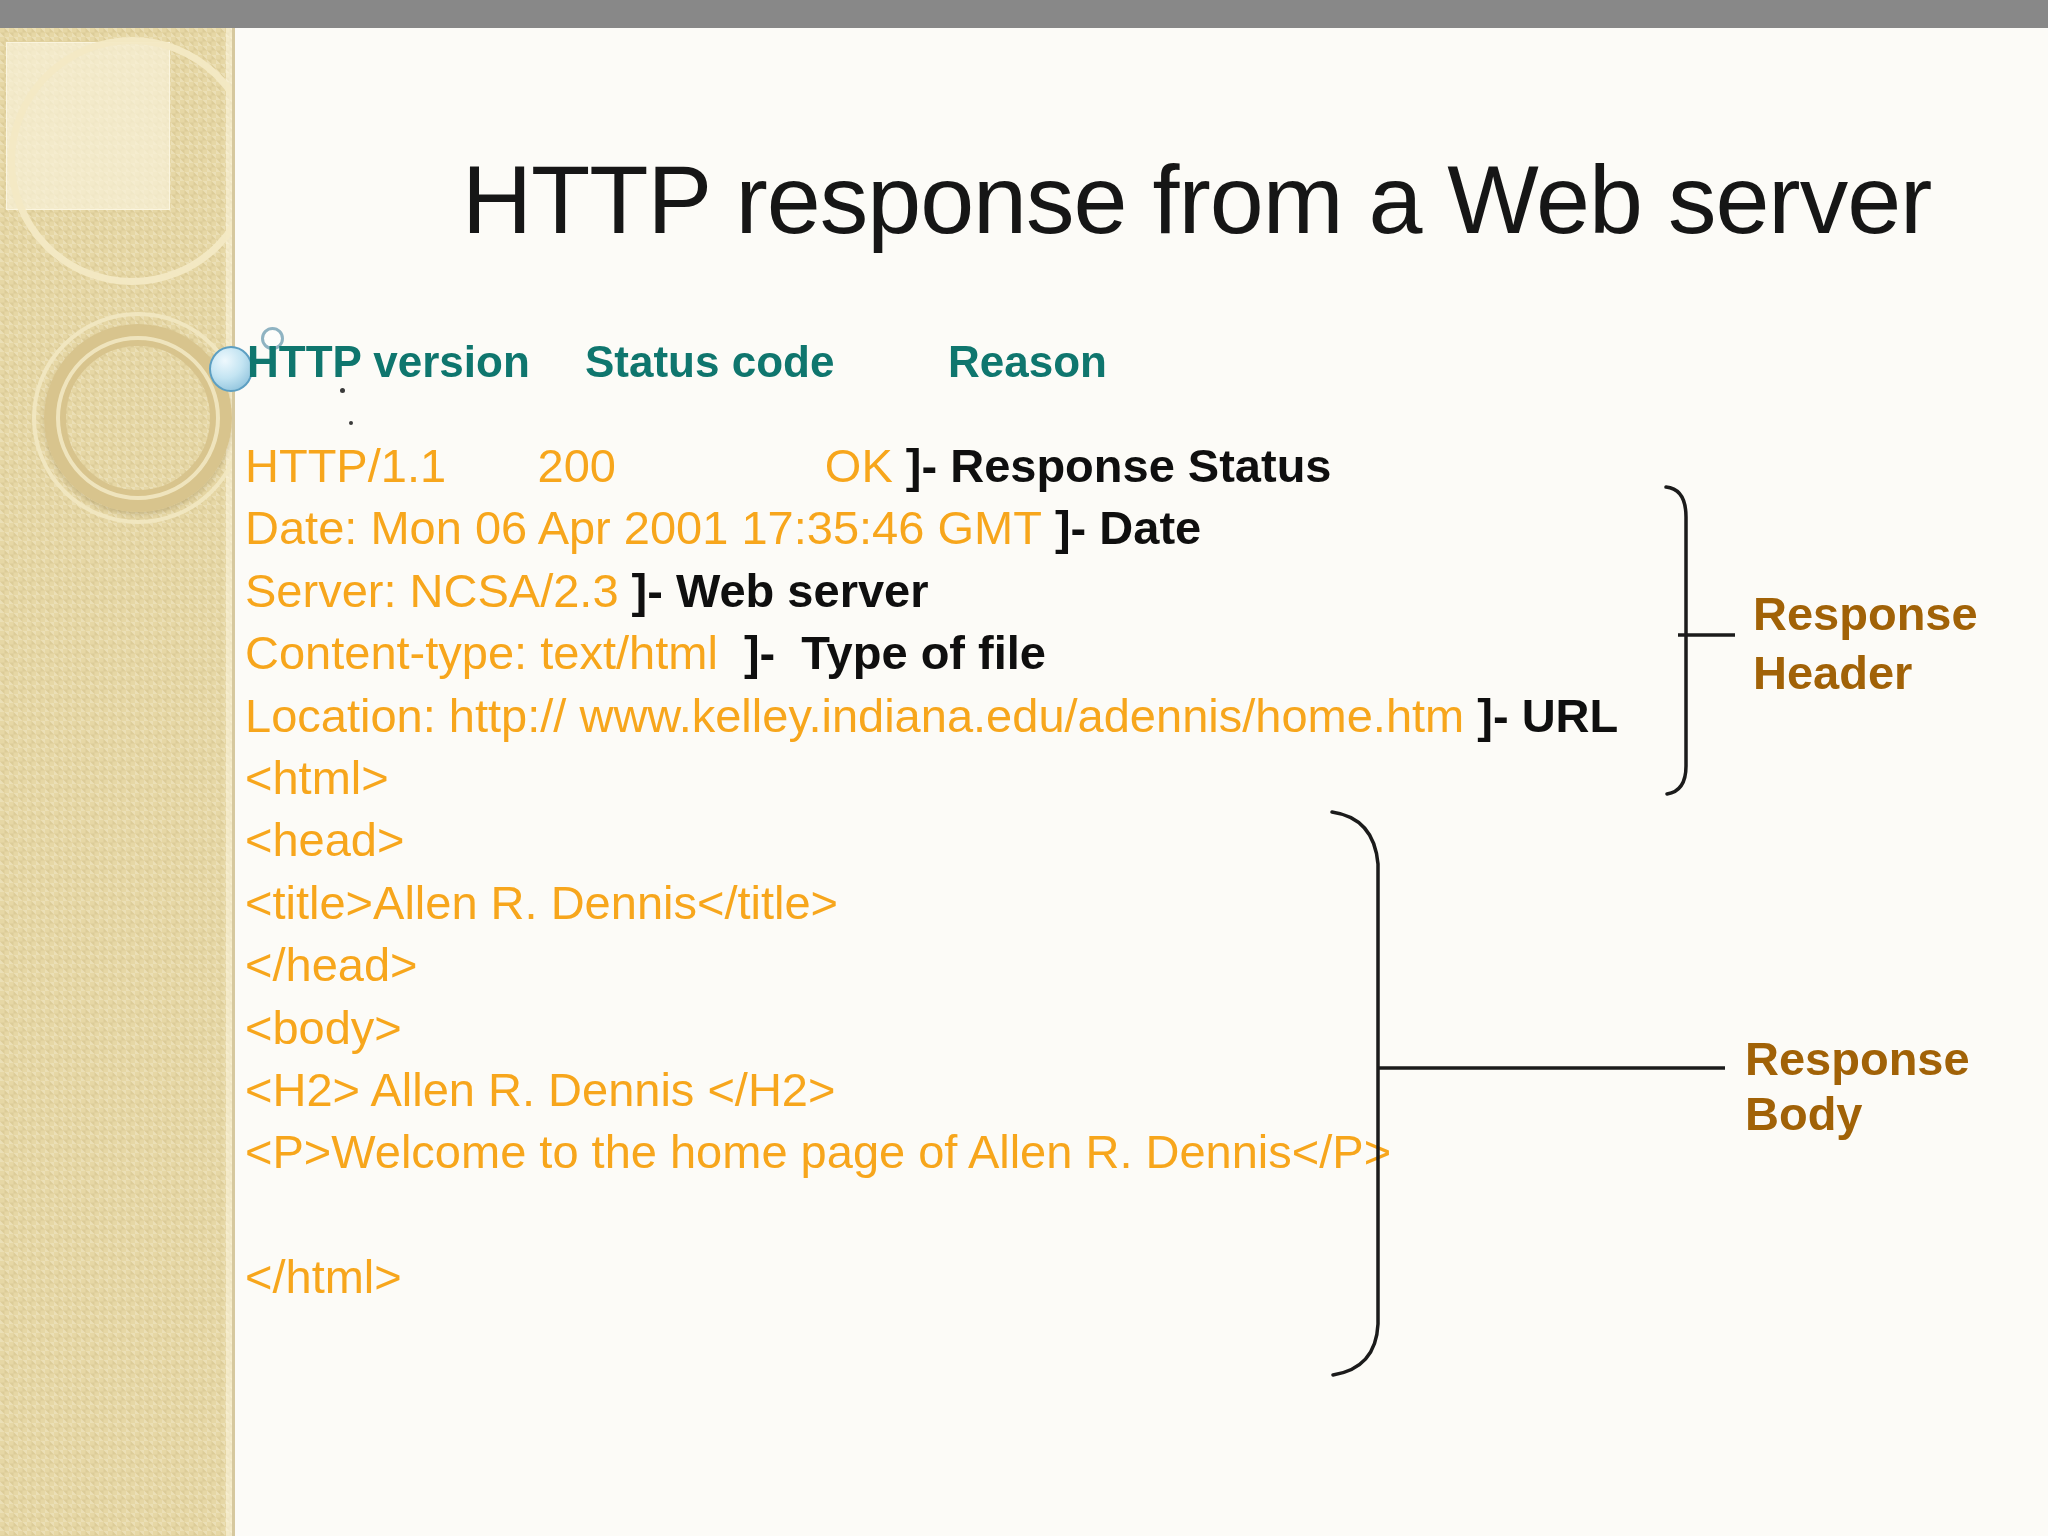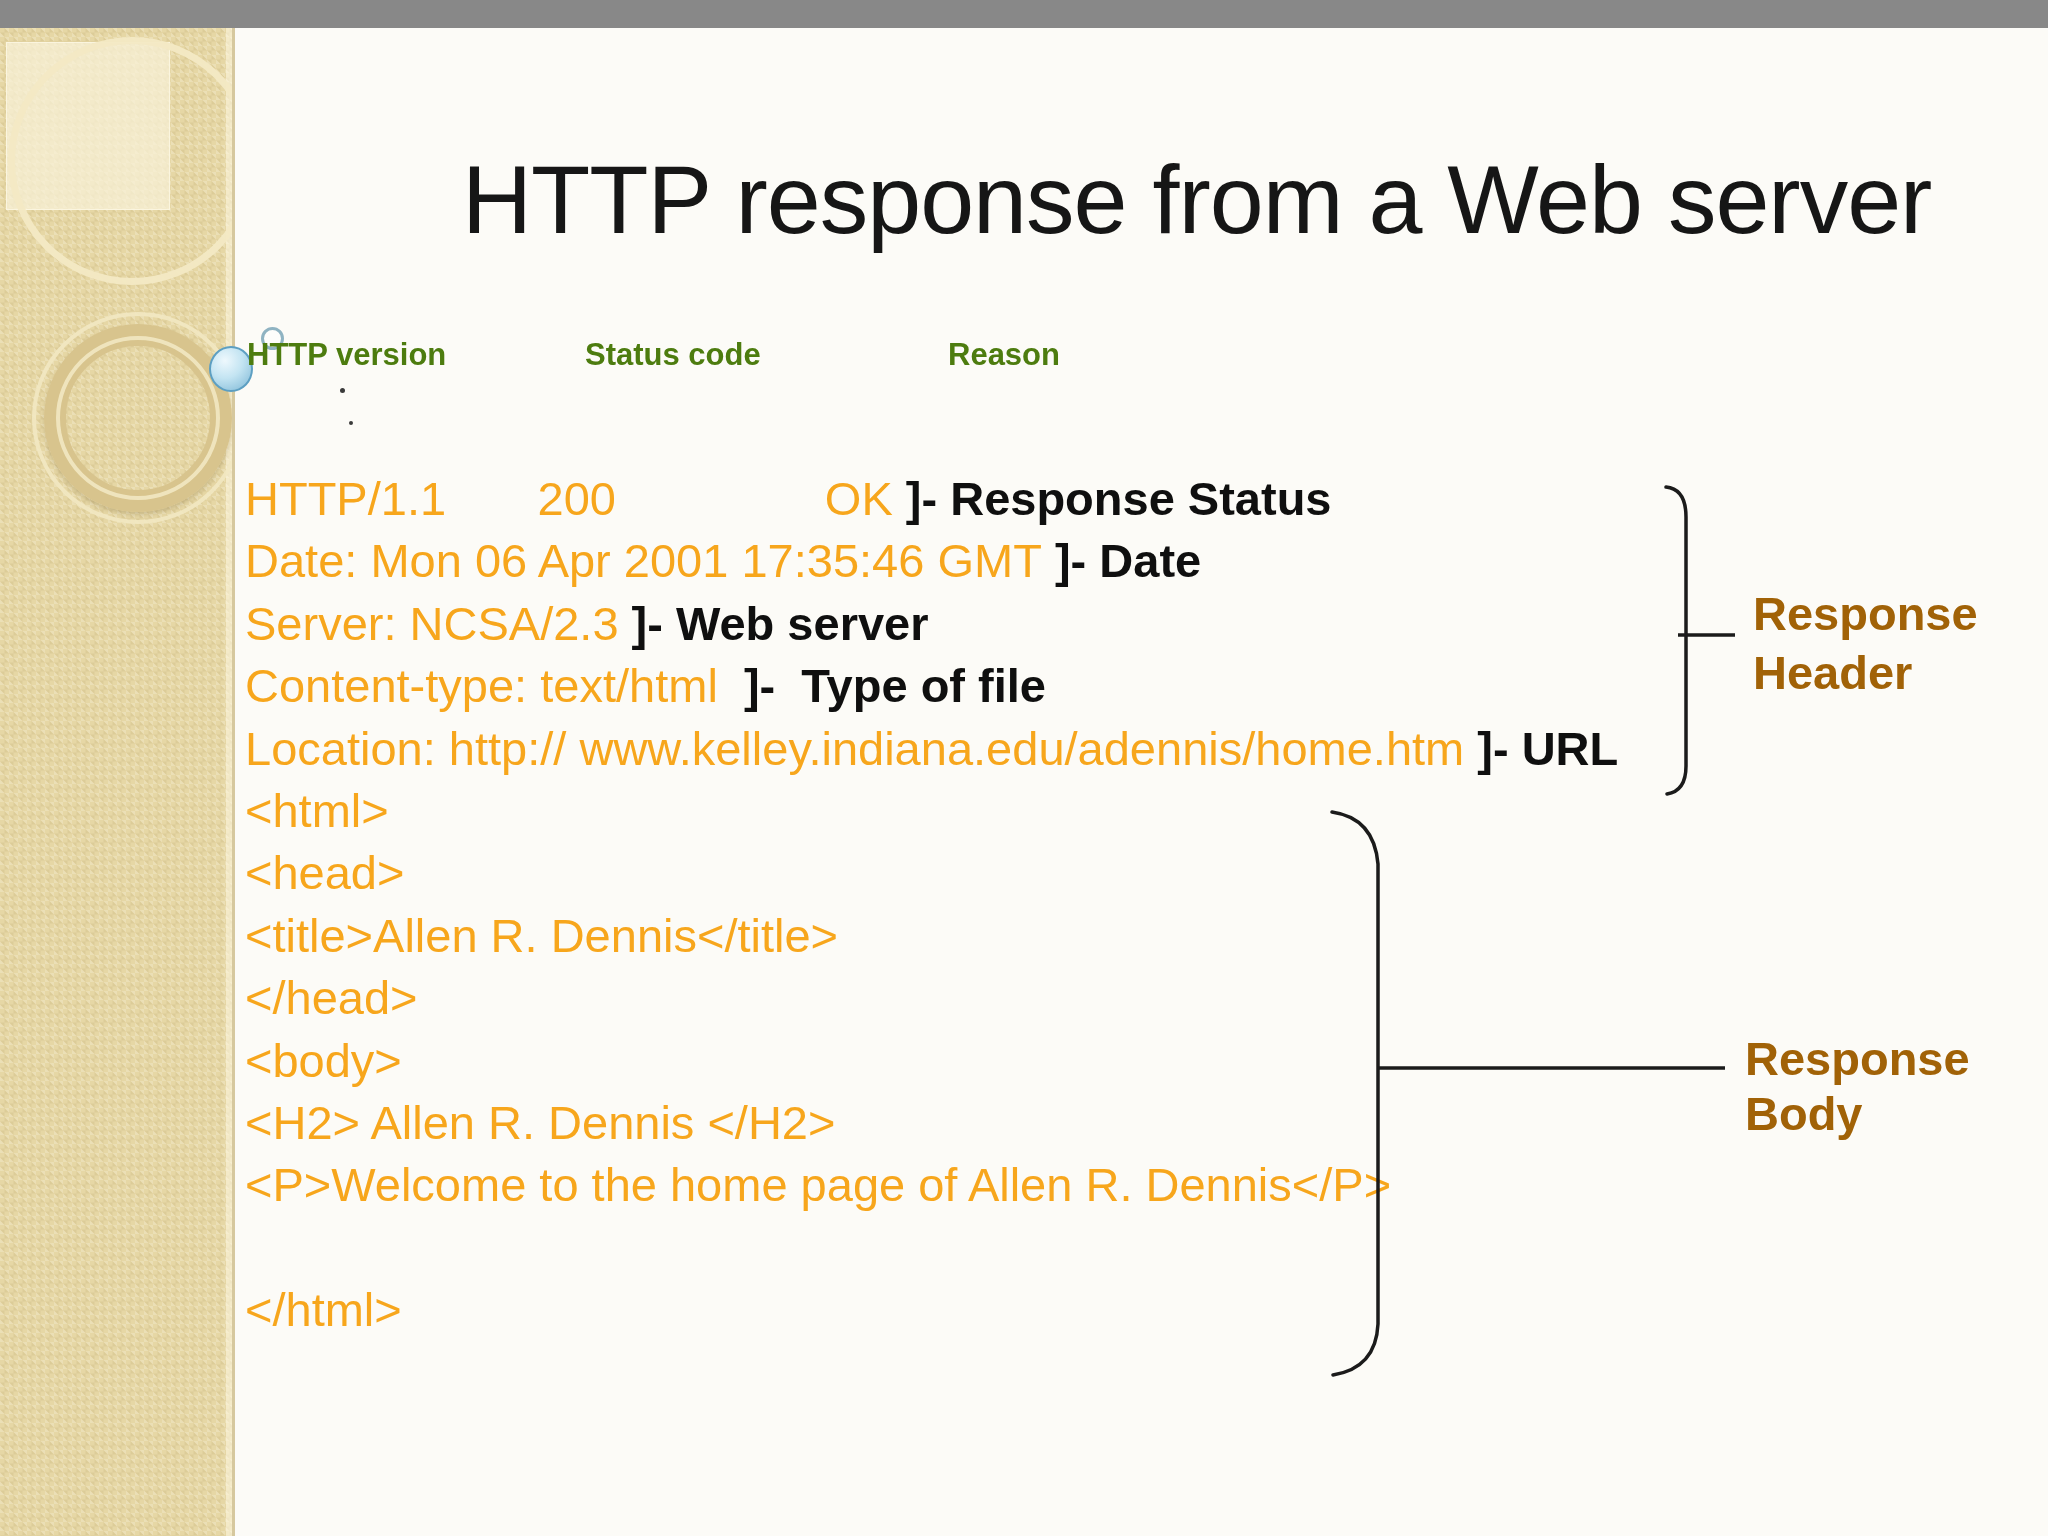--- a/index.html
+++ b/index.html
@@ -43,30 +43,30 @@
   #bullet-sphere{
     position:absolute;left:209px;top:318px;width:44px;height:46px;border-radius:50%;
     background:radial-gradient(circle at 35% 30%, #eef8fd 0%, #c3e4f2 45%, #9ccbe2 75%, #7fb5d2 100%);
     border:2px solid #5d9fc2;box-sizing:border-box;
   }
   #bullet-ring{
     position:absolute;left:261px;top:299px;width:23px;height:23px;border-radius:50%;
     background:#fdfdfb;border:3px solid #8fb3c2;box-sizing:border-box;
   }
   .field-label{
-    position:absolute;top:309px;font-size:31px;font-weight:bold;color:#4d7c0f;white-space:nowrap;
+    position:absolute;top:309px;font-size:44px;font-weight:bold;color:#0f766e;white-space:nowrap;
   }
   #field-label-0{left:247px;}
   #field-label-1{left:585px;}
   #field-label-2{left:948px;}
   .tiny-dot{position:absolute;border-radius:50%;background:#3a3a3a;}
   #dot-1{left:340px;top:360px;width:5px;height:5px;}
   #dot-2{left:349px;top:393px;width:4px;height:4px;}
   
-  #code-block{position:absolute;left:245px;top:440px;}
+  #code-block{position:absolute;left:245px;top:407px;}
   .code-line{height:62.4px;line-height:62.4px;white-space:pre;font-size:47px;}
   .code-line .code{color:#F7A61C;}
   .code-line .annotation{color:#0f0f0f;font-weight:bold;}
   
   #brace-svg{position:absolute;left:0;top:0;pointer-events:none;}
   .brace-label{
     position:absolute;font-size:47px;font-weight:bold;color:#a16207;white-space:nowrap;
   }
   #response-header-label{left:1753px;top:556px;line-height:59px;}
   #response-body-label{left:1745px;top:1003px;line-height:55px;}

